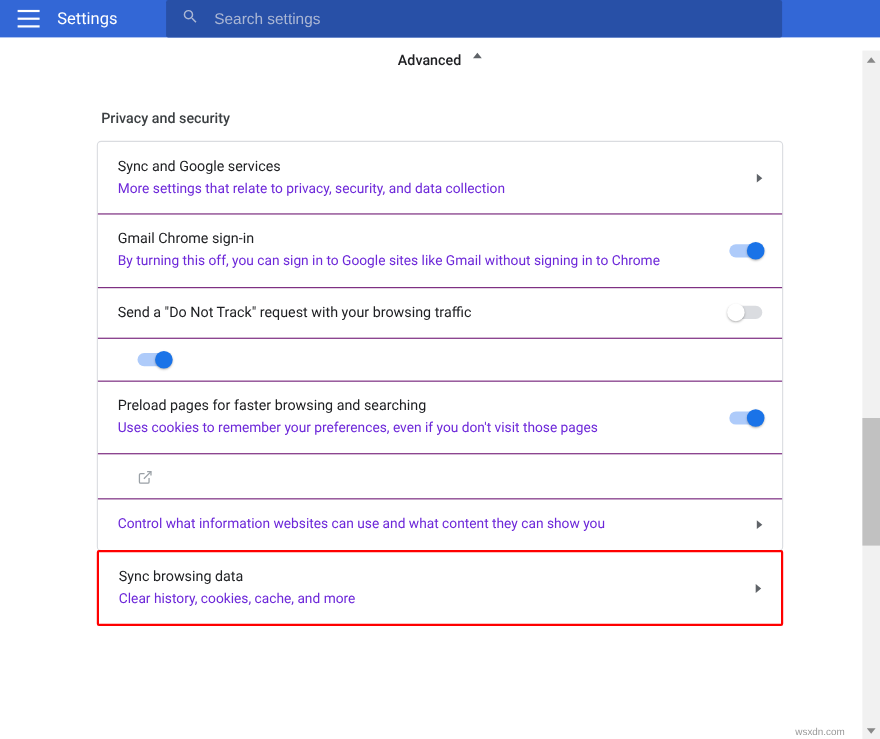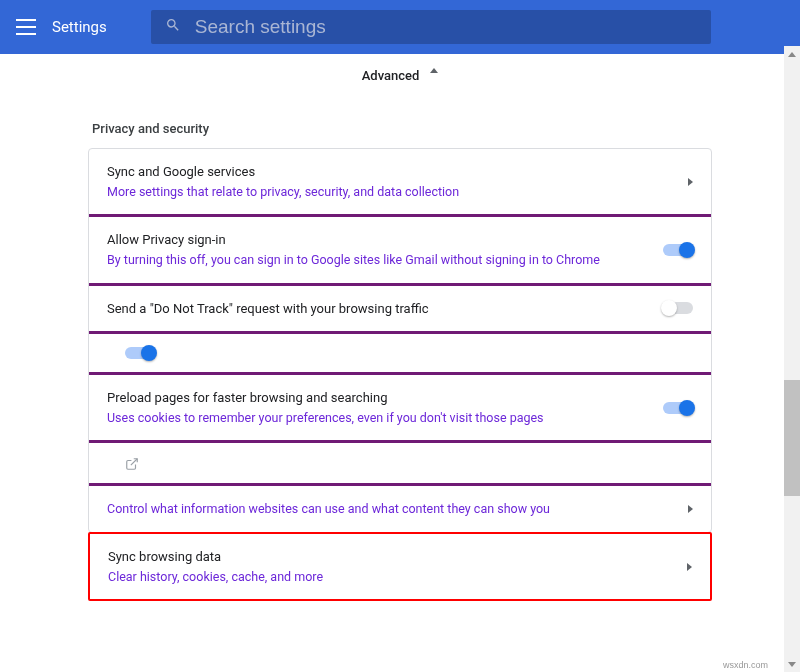--- a/index.html
+++ b/index.html
@@ -6,21 +6,21 @@
     body {
       font-family: Roboto, Arial, sans-serif;
       background: #fff;
       width: 800px;
       height: 672px;
       overflow: hidden;
       position: relative;
     }
     .header {
       background: #3367d6;
-      height: 54px;
+      height: 34px;
       display: flex;
       align-items: center;
       padding: 0 16px;
       gap: 16px;
     }
     .menu-icon { width: 20px; height: 16px; display: flex; flex-direction: column; justify-content: space-between; cursor: pointer; }
     .menu-icon span { background: #fff; height: 2px; width: 100%; }
     .header-title { color: #fff; font-size: 15px; font-weight: 400; }
     .search-box {
       background: #2850a7;
@@ -28,35 +28,35 @@
       max-width: 560px;
       height: 34px;
       border-radius: 2px;
       display: flex;
       align-items: center;
       padding: 0 14px;
       gap: 14px;
       margin-left: 28px;
     }
     .search-icon svg { fill: #aab6d4; }
-    .search-input { background: transparent; border: none; outline: none; color: #fff; font-size: 19px; flex: 1; }
+    .search-input { background: transparent; border: none; outline: none; color: #fff; font-size: 14px; flex: 1; }
     .search-input::placeholder { color: #aab6d4; }
     .content-wrapper { height: 626px; overflow-y: auto; display: flex; flex-direction: column; align-items: center; padding-bottom: 40px; position: relative; }
     .advanced-row { width: 100%; display: flex; justify-content: center; padding: 14px 0; gap: 5px; cursor: pointer; }
     .advanced-label { font-size: 13px; color: #202124; font-weight: 500; }
     .arrow-up { width: 0; height: 0; border-left: 4px solid transparent; border-right: 4px solid transparent; border-bottom: 5px solid #5f6368; margin-left: 6px; }
     .section { width: 624px; margin-top: 24px; }
     .section-title { font-size: 13px; color: #3c4043; font-weight: 500; padding: 0 4px 12px 4px; }
     .card { border: 1px solid #dadce0; border-radius: 4px; background: #fff; }
     .row {
       padding: 13px 18px;
       display: flex;
       align-items: center;
       justify-content: space-between;
-      border-bottom: 3px solid #701a75;
+      border-bottom: 1px solid #701a75;
       cursor: pointer;
     }
     .row:last-child { border-bottom: none; }
     .row-text { flex: 1; }
     .row-title { font-size: 13px; color: #202124; line-height: 1.5; }
     .row-sub { font-size: 12.5px; color: #6d28d9; line-height: 1.5; margin-top: 1px; }
     .row-action { flex-shrink: 0; margin-left: 18px; display: flex; align-items: center; }
     .arrow-right { width: 0; height: 0; border-top: 4px solid transparent; border-bottom: 4px solid transparent; border-left: 5px solid #5f6368; }
     .toggle { width: 30px; height: 12px; border-radius: 7px; position: relative; }
     .toggle .knob { width: 16px; height: 16px; border-radius: 50%; position: absolute; top: -2px; box-shadow: 0 1px 2px rgba(0,0,0,.3); }
@@ -106,21 +106,21 @@
         <div class="row-text">
           <div class="row-title">Sync and Google services</div>
           <div class="row-sub">More settings that relate to privacy, security, and data collection</div>
         </div>
         <div class="row-action">
             <span class="arrow-right"></span>
           </div>
       </div>
       <div class="row">
         <div class="row-text">
-          <div class="row-title">Allow Privacy sign-in</div>
+          <div class="row-title">Gmail Chrome sign-in</div>
           <div class="row-sub">By turning this off, you can sign in to Google sites like Gmail without signing in to Chrome</div>
         </div>
         <div class="row-action">
             <div class="toggle on">
               <div class="knob"></div>
             </div>
           </div>
       </div>
       <div class="row">
         <div class="row-text">

